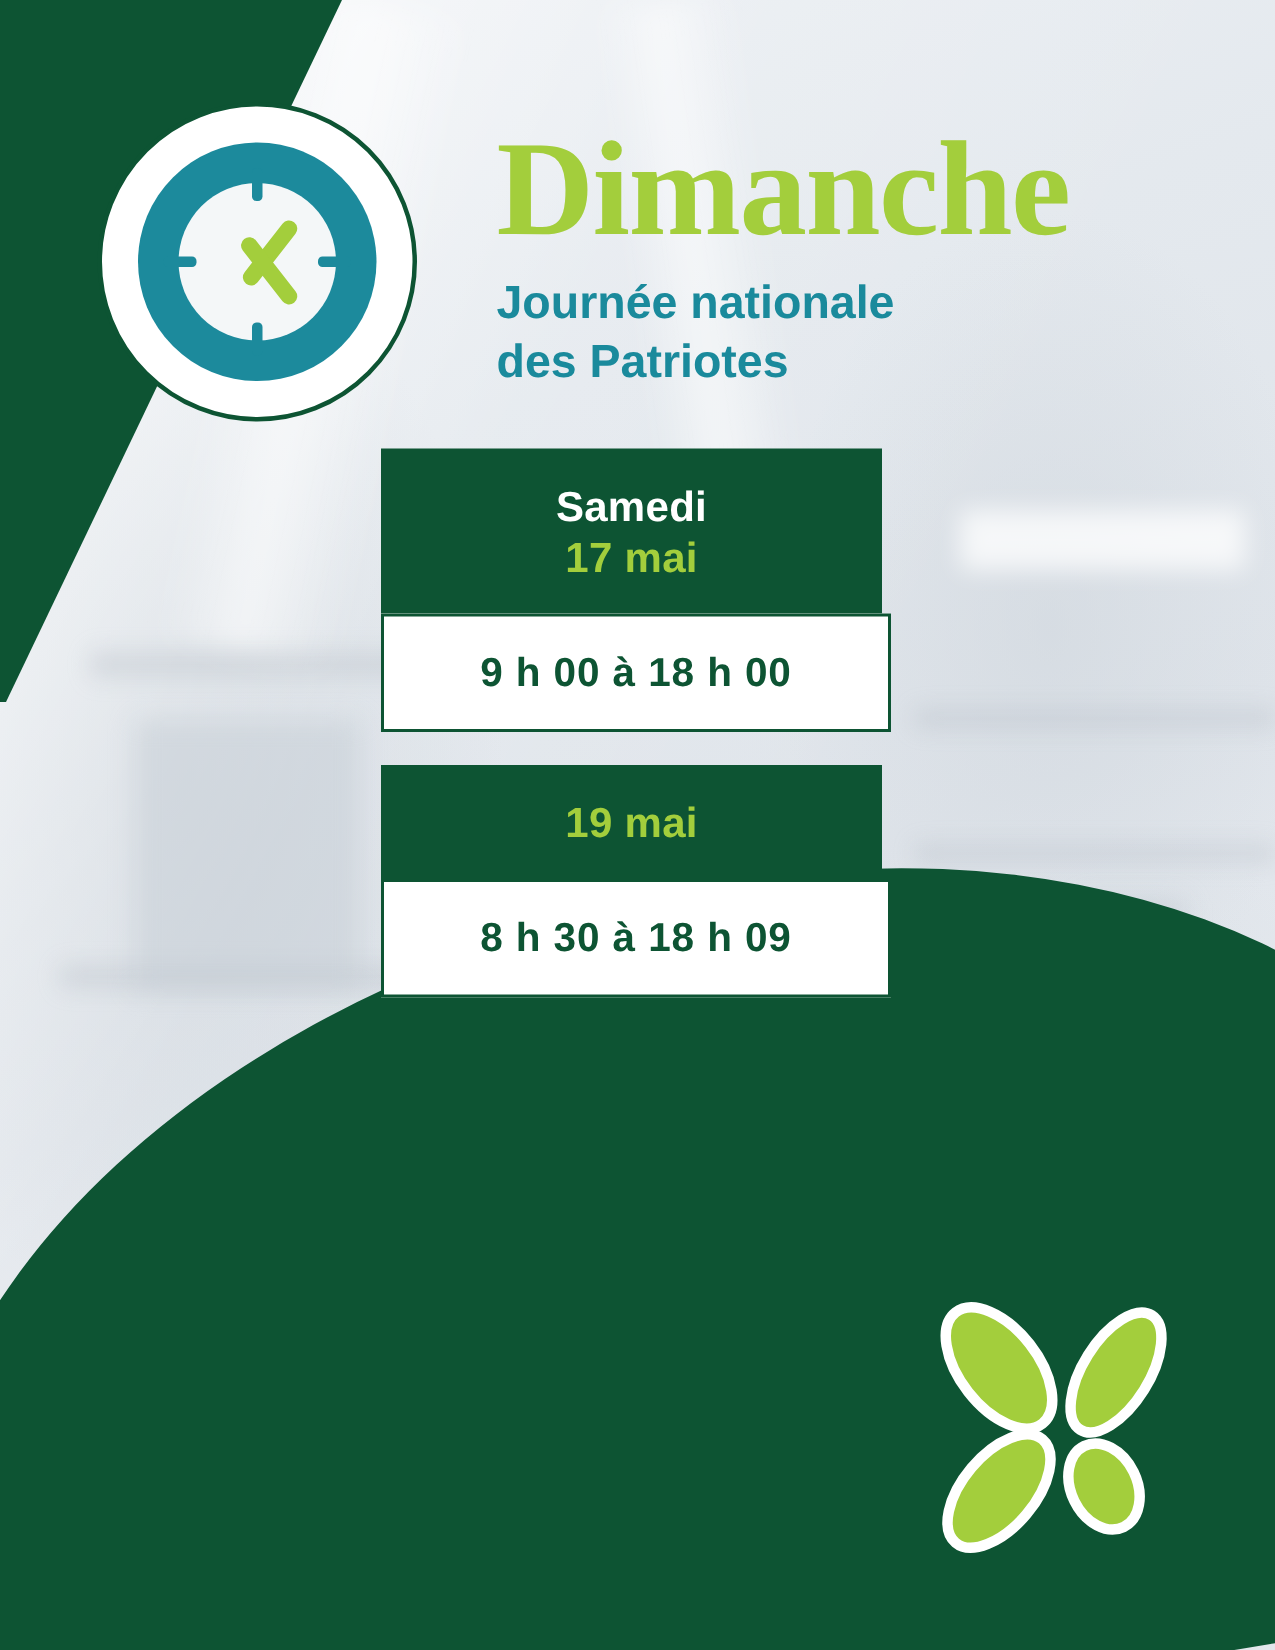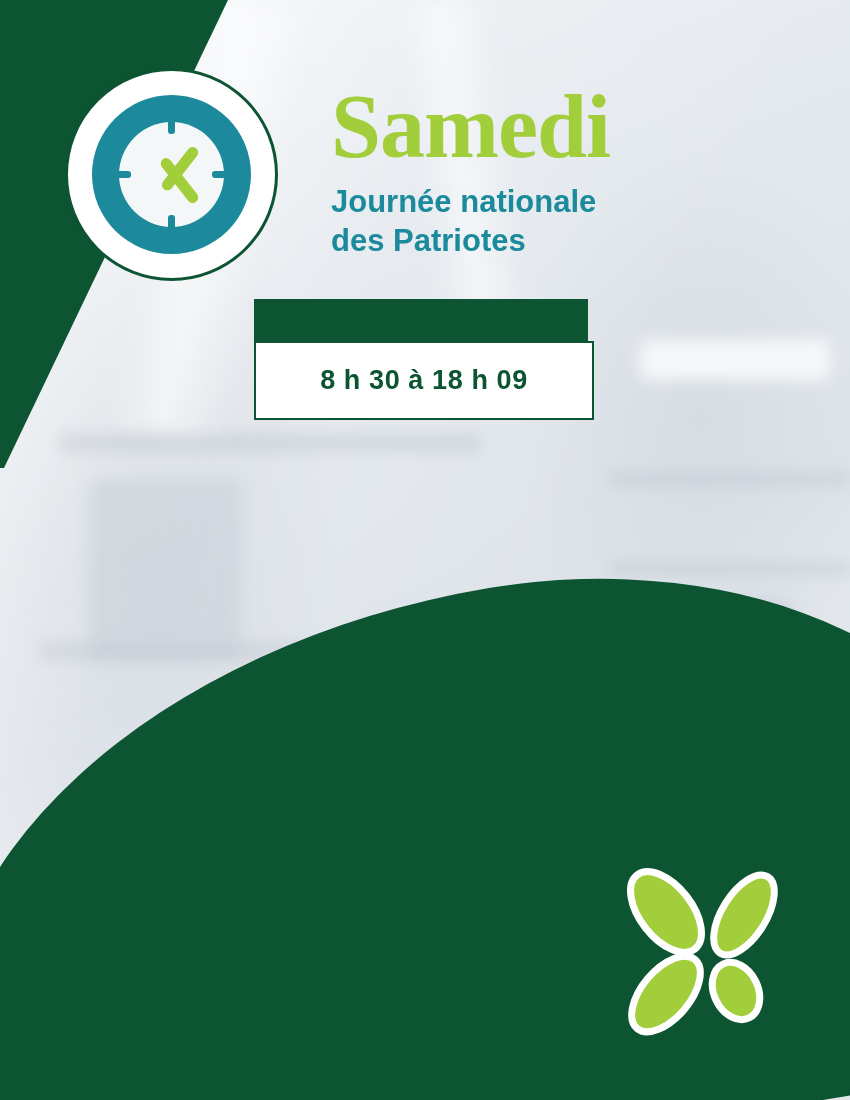--- a/index.html
+++ b/index.html
@@ -223,31 +223,41 @@
     <div class="clock-face"></div>
     <div class="tick tick-top"></div>
     <div class="tick tick-bottom"></div>
     <div class="tick tick-left"></div>
     <div class="tick tick-right"></div>
     <div class="hand hand-hour"></div>
     <div class="hand hand-min"></div>
   </div>
 
   <div class="heading-block">
-    <div class="poster-title">Samedi</div>
+    <div class="poster-title">Dimanche</div>
     <div class="poster-subtitle">Journée nationale
 des Patriotes</div>
   </div>
 
   <div class="cards">
 
-
-
     <div class="card">
       <div class="card-header">
+        <div class="card-day">Samedi</div>
+        <div class="card-date">17 mai</div>
+      </div>
+      <div class="card-body">
+        <div class="card-hours">9 h 00 à 18 h 00</div>
+      </div>
+    </div>
+
+
+    <div class="card">
+      <div class="card-header">
+        <div class="card-date">19 mai</div>
       </div>
       <div class="card-body">
         <div class="card-hours">8 h 30 à 18 h 09</div>
       </div>
     </div>
 
   </div>
 
   <svg class="brand-logo" viewBox="0 0 190 190">
     <g stroke="#ffffff" stroke-width="7">

